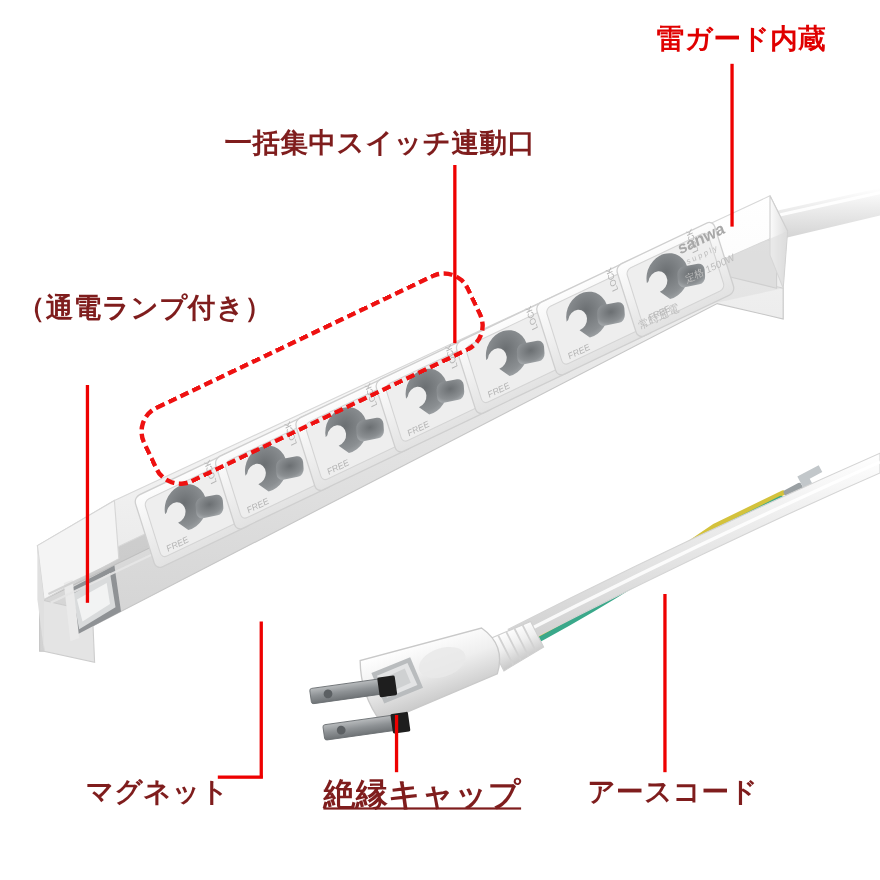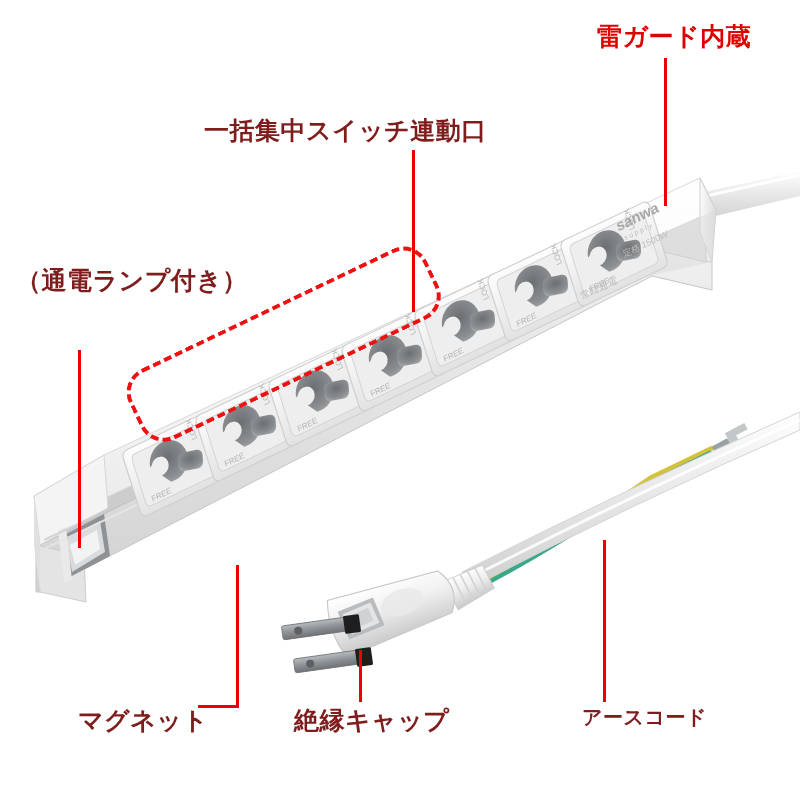--- a/index.html
+++ b/index.html
@@ -308,17 +308,17 @@
   <div class="label red" style="left:597px; top:22px; font-size:25px;">雷ガード内蔵</div>
 
   <div class="label" style="left:204px; top:116px; font-size:25px;">一括集中スイッチ連動口</div>
 
   <div class="label" style="left:16px; top:266px; font-size:25px;">
     <div>（通電ランプ付き）</div>
   </div>
 
   <div class="label" style="left:78px; top:706px; font-size:25px;">マグネット</div>
 
-  <div class="label" style="left:294px; top:706px; font-size:25px;">絶縁キャップ</div>
-
-  <div class="label" style="left:534px; top:706px; font-size:20px;margin-left:48px;">アースコード</div>
+  <div class="label" style="left:294px; top:706px; font-size:29px;text-decoration:underline;">絶縁キャップ</div>
+
+  <div class="label" style="left:534px; top:706px; font-size:25px;">アースコード</div>
 
 </div>
 
 </body></html>

